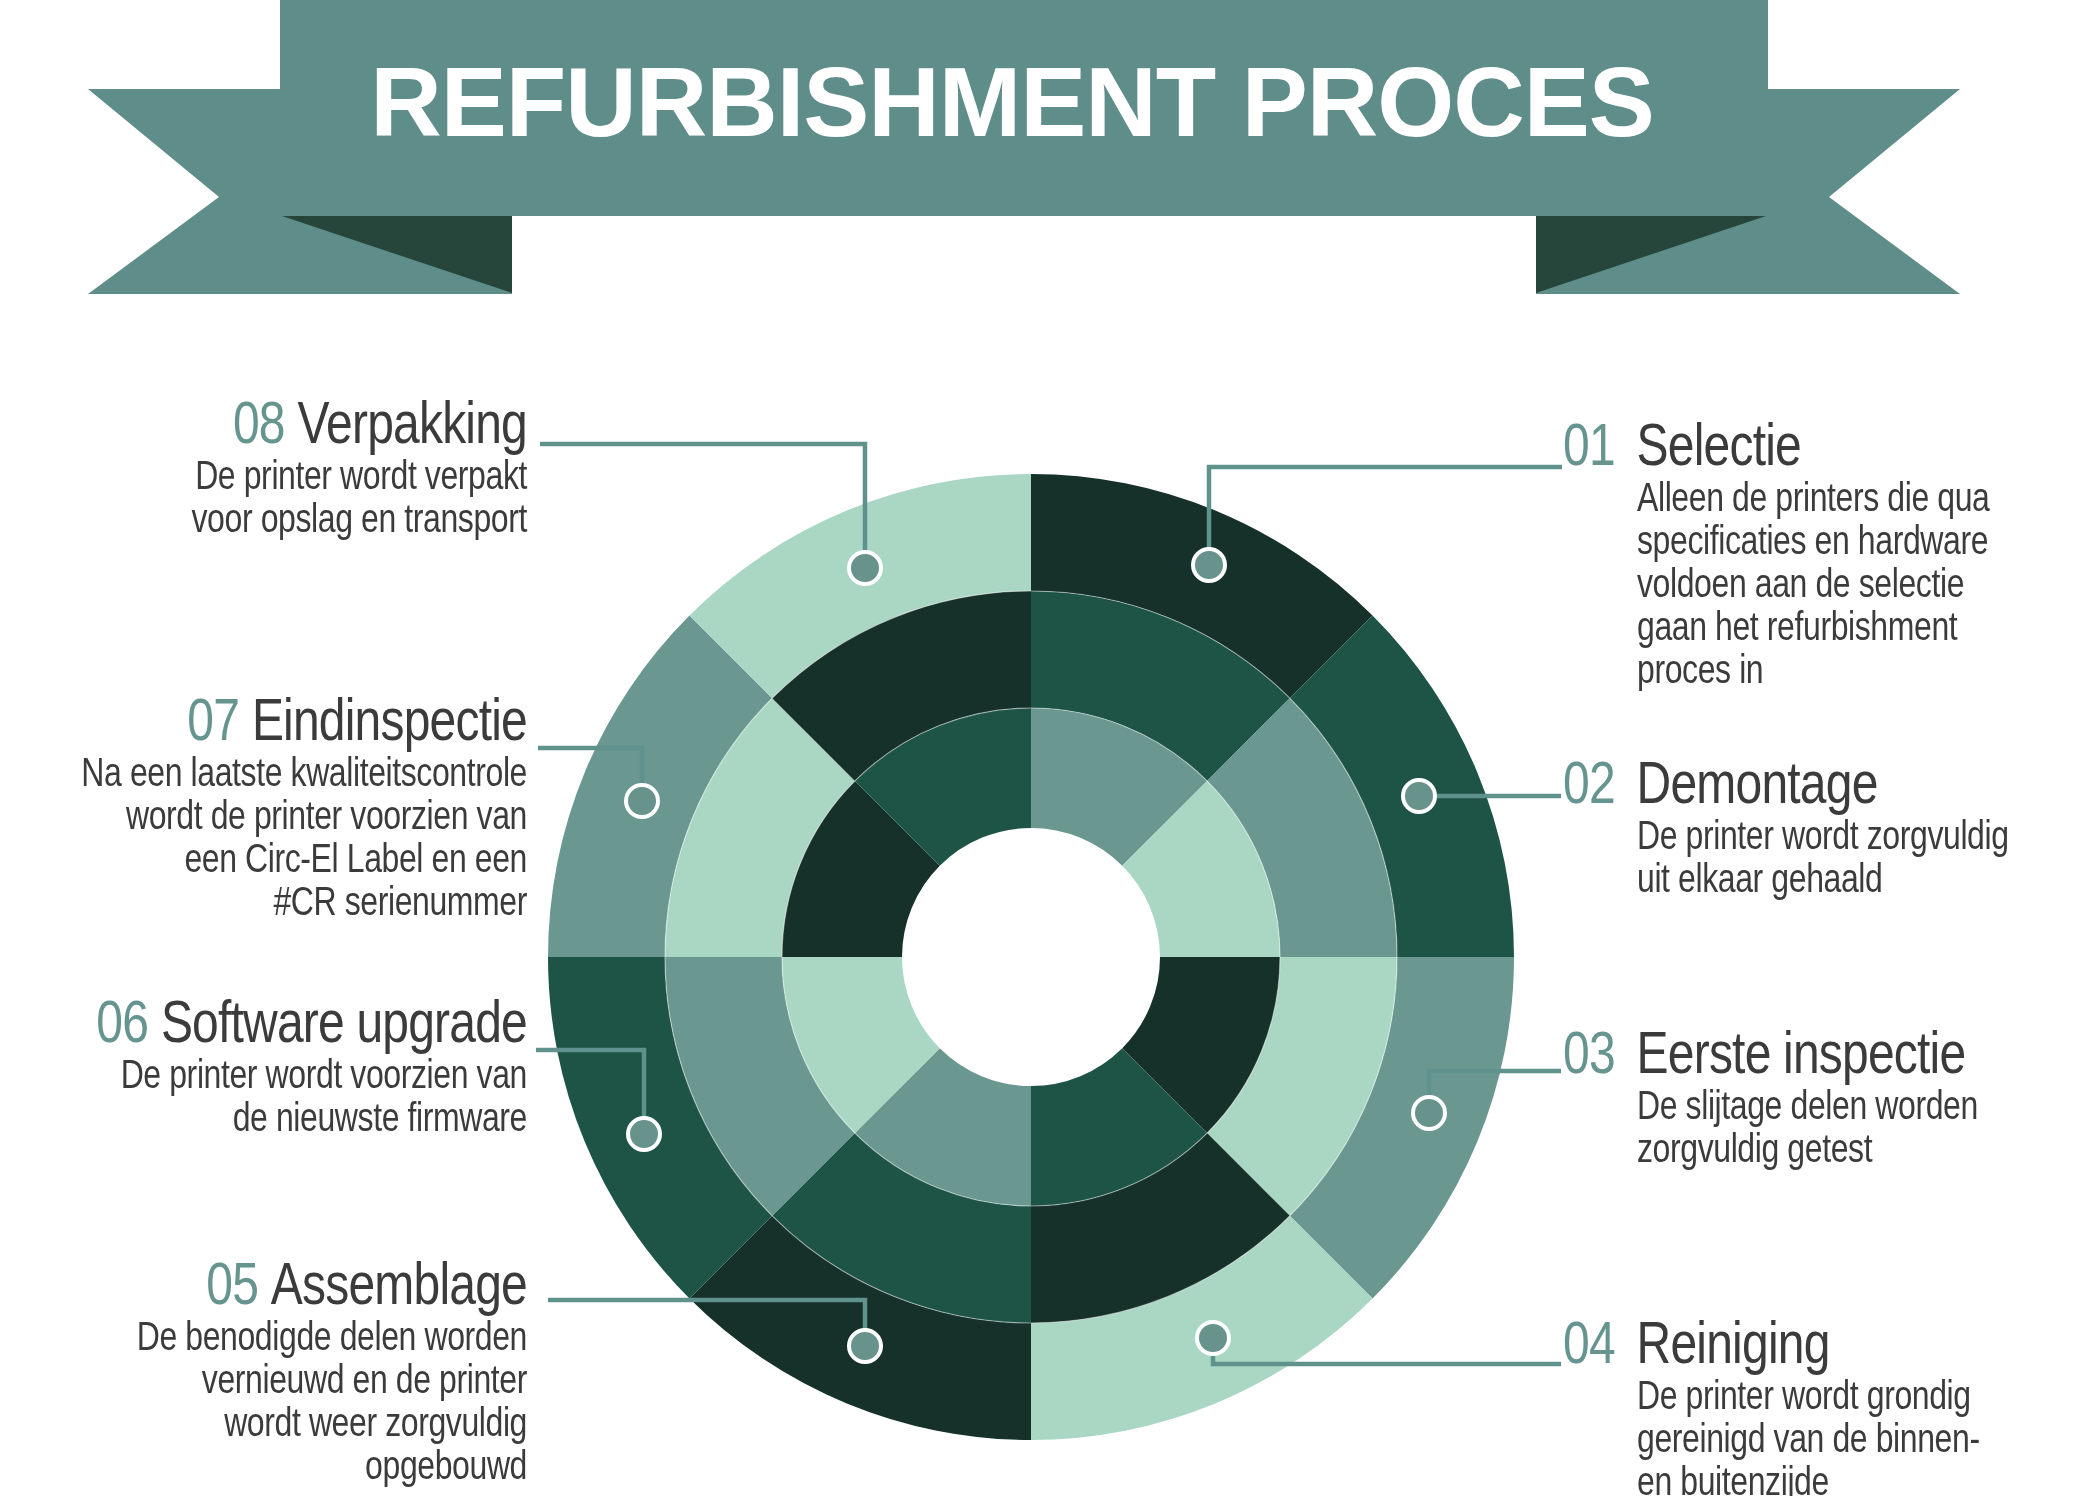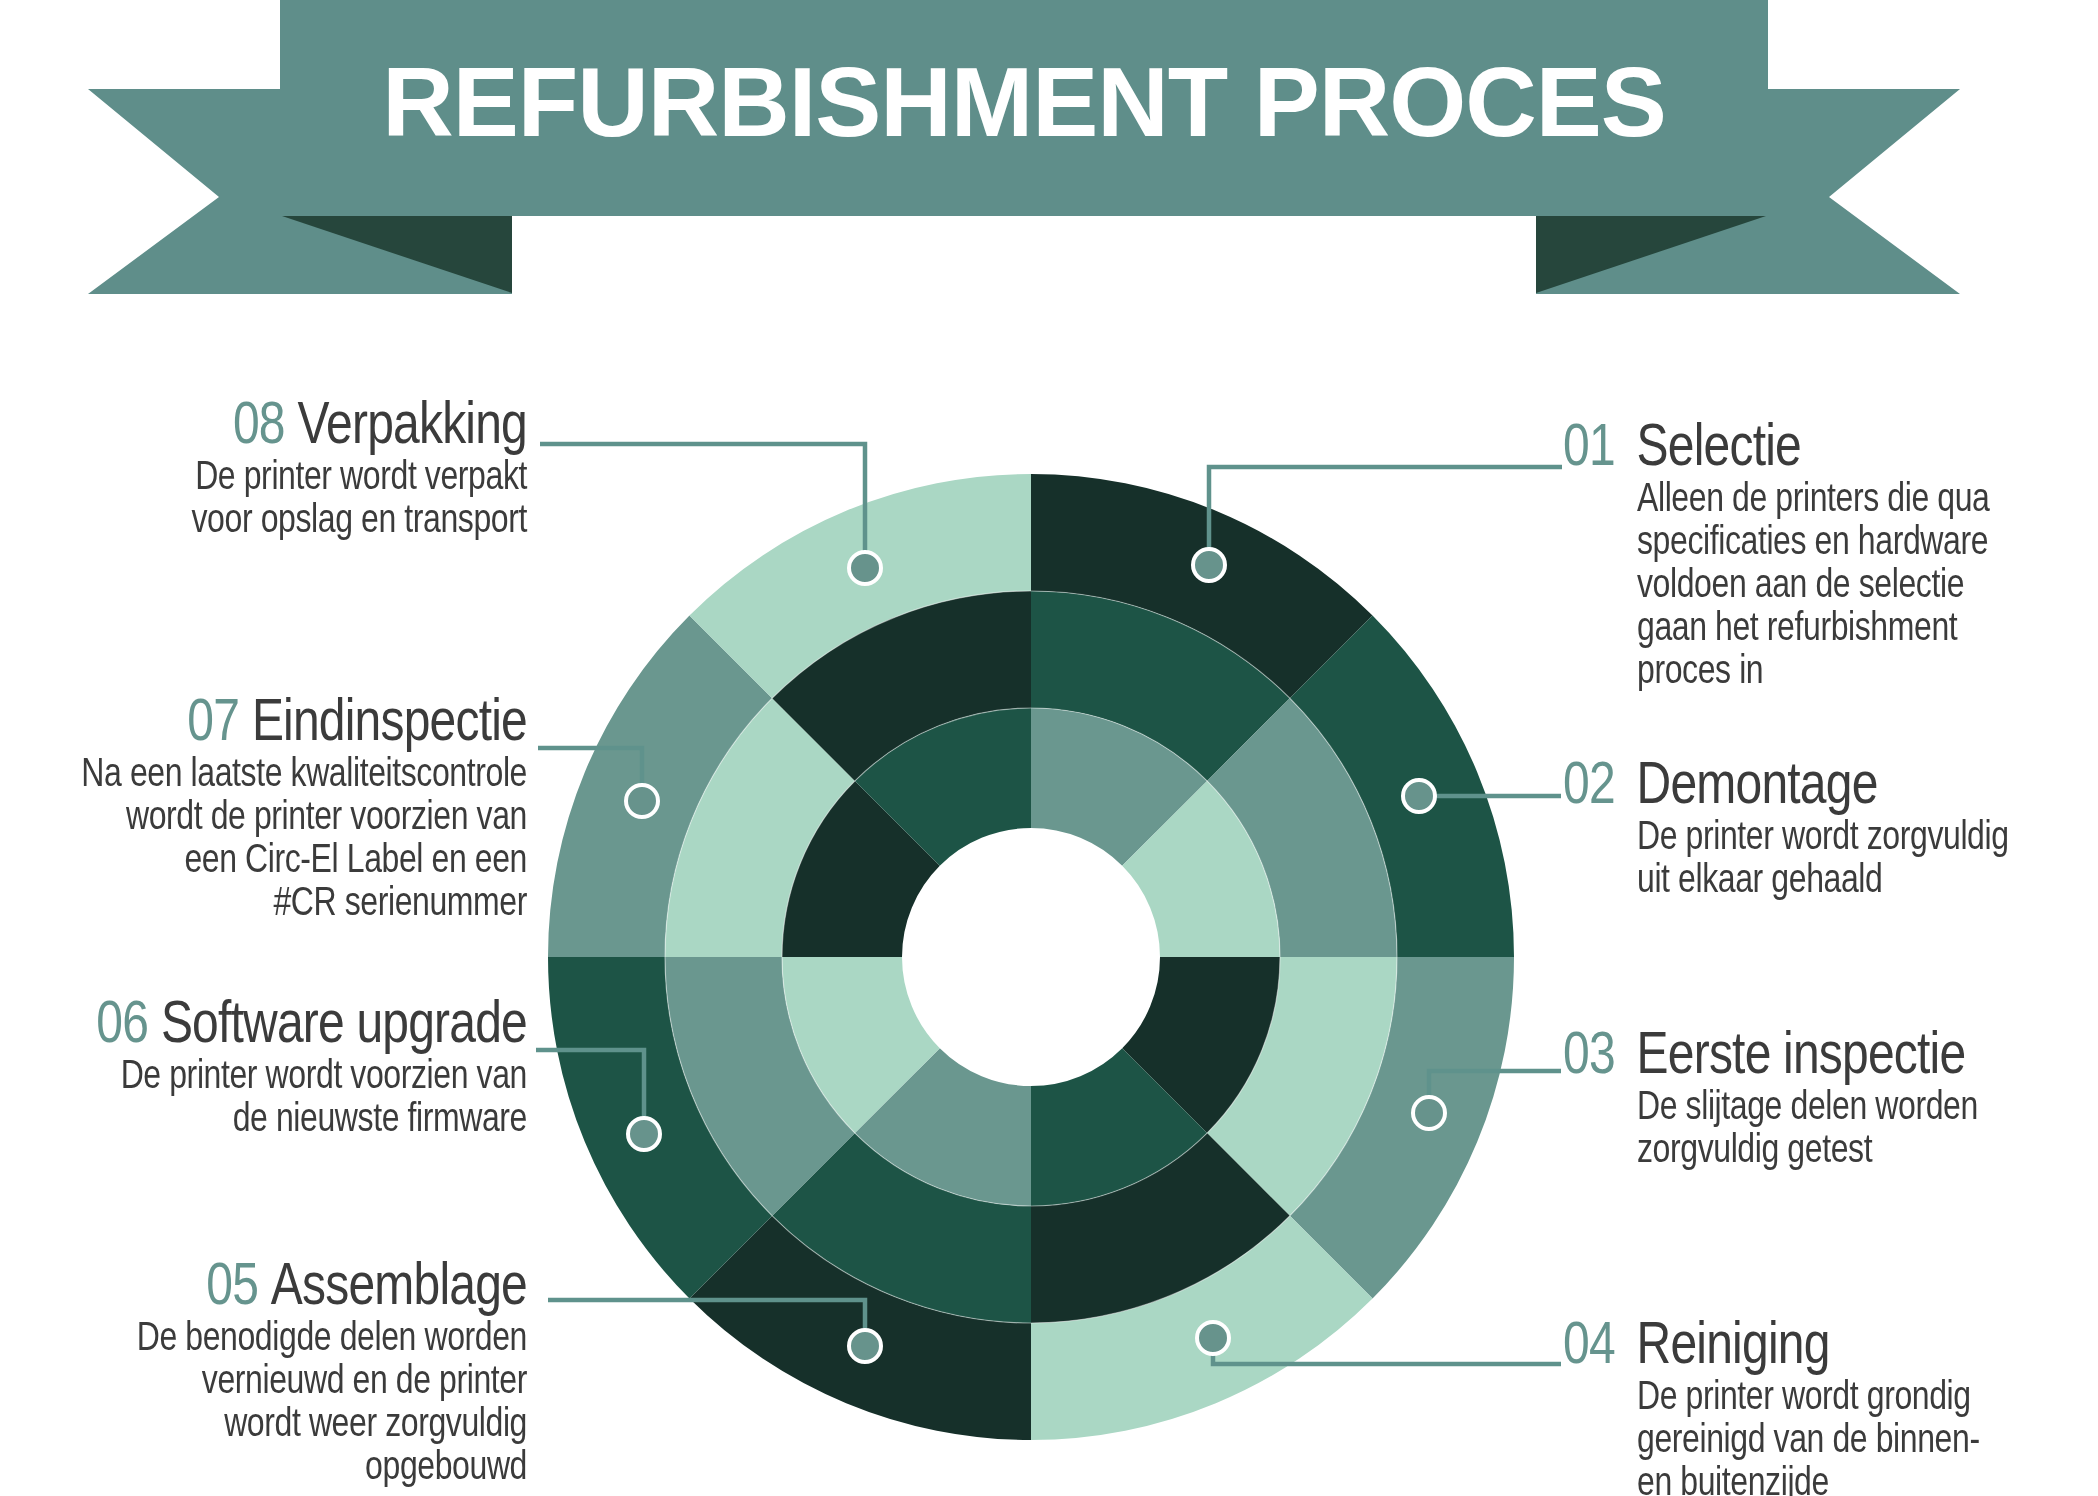--- a/index.html
+++ b/index.html
@@ -7,21 +7,21 @@
     position:relative;
     width:2098px;height:1496px;
     overflow:hidden;
     font-family:"Liberation Sans","DejaVu Sans",sans-serif;
     color:#3b3b3b;
   }
   #scene{position:absolute;left:0;top:0;width:2098px;height:1496px;}
 
   
   .banner-title{
-    position:absolute;left:280px;top:0;width:1488px;height:204px;
+    position:absolute;left:268px;top:0;width:1488px;height:204px;
     display:flex;align-items:center;justify-content:center;
     font-size:99px;font-weight:bold;letter-spacing:-1px;
     color:#ffffff;white-space:nowrap;
   }
 
   
   .step{position:absolute;}
   .step .head{font-size:60px;line-height:62px;letter-spacing:-1px;white-space:nowrap;}
   .step .ttl{color:#3b3b3b;}
   .step .num{color:#66948e;}

